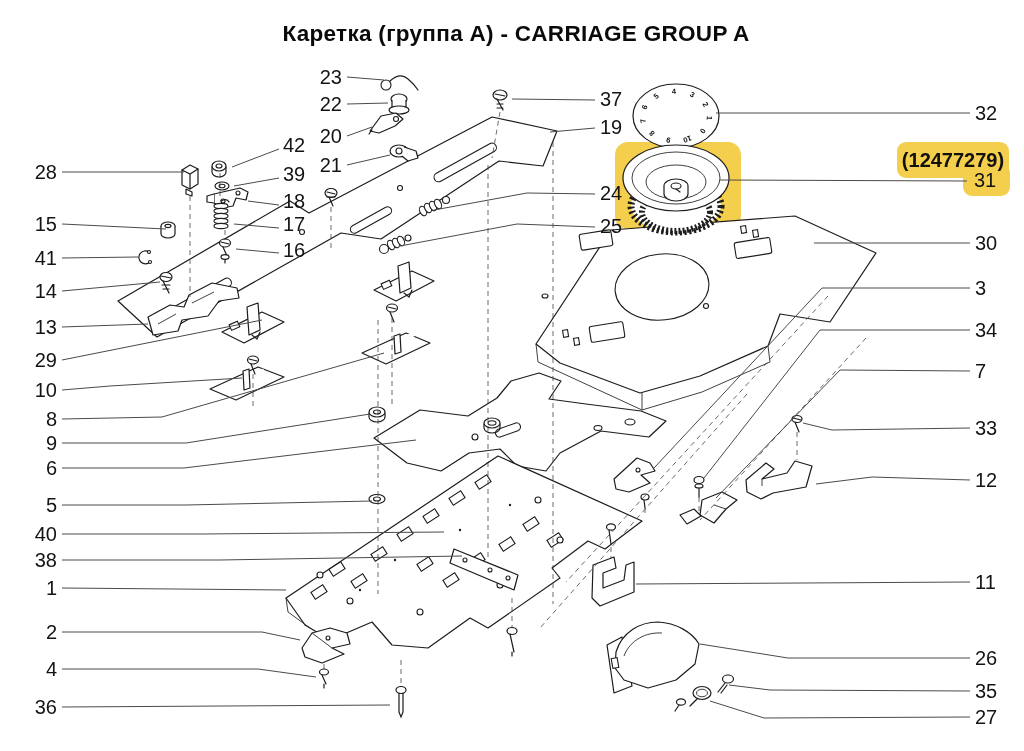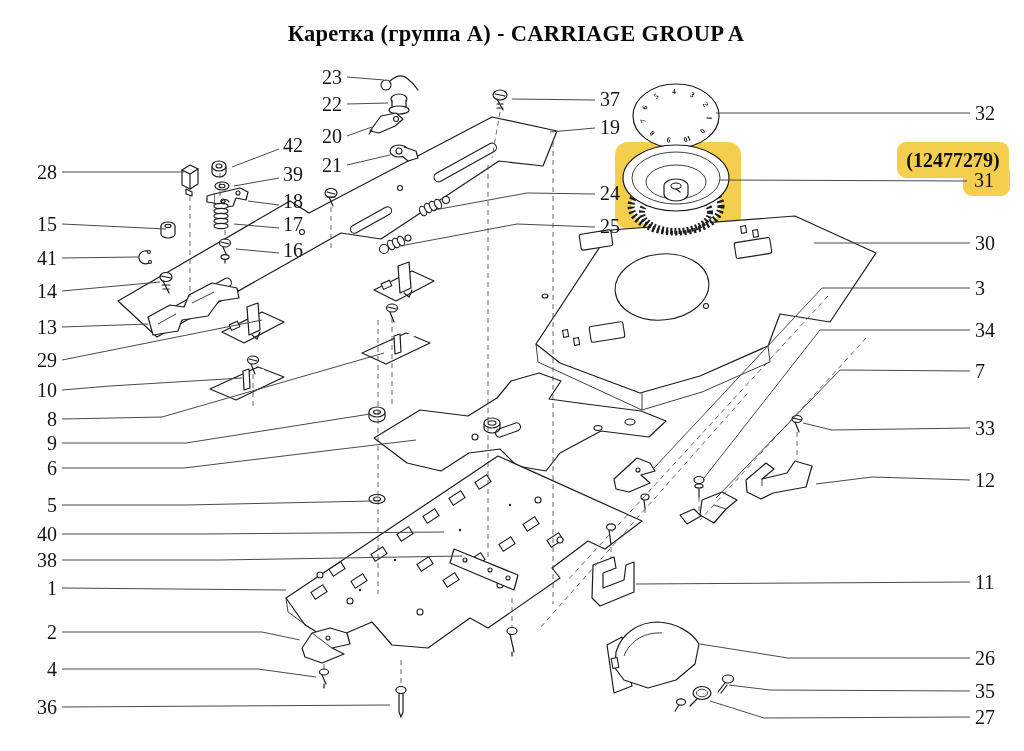--- a/index.html
+++ b/index.html
@@ -1,17 +1,17 @@
 <!DOCTYPE html>
 <html><head>
 <meta charset="utf-8">
 <style>
   html,body{margin:0;padding:0;background:#ffffff;}
   .stage{position:relative;width:1024px;height:751px;background:#ffffff;overflow:hidden;
-         font-family:Liberation Serif, serif;}
+         font-family:Liberation Sans, sans-serif;}
   svg{position:absolute;left:0;top:0;}
   .part{fill:#ffffff;stroke:#1c1c1c;stroke-width:1.2;stroke-linejoin:round;}
   .ln{fill:none;stroke:#1c1c1c;stroke-width:1.2;stroke-linecap:round;}
   .thin{fill:none;stroke:#2a2a2a;stroke-width:0.9;}
   .dash{fill:none;stroke:#3c3c3c;stroke-width:0.9;stroke-dasharray:5 4;opacity:.85;}
   .hole{fill:#ffffff;stroke:#1c1c1c;stroke-width:1.1;}
   .title{font-weight:bold;font-size:22.5px;fill:#0a0a0a;letter-spacing:.3px;}
   .pn{font-weight:bold;font-size:20px;fill:#111;}
   .callout{font-size:20px;fill:#141414;}
   .leader{fill:none;stroke:#4a4a4a;stroke-width:1;}

